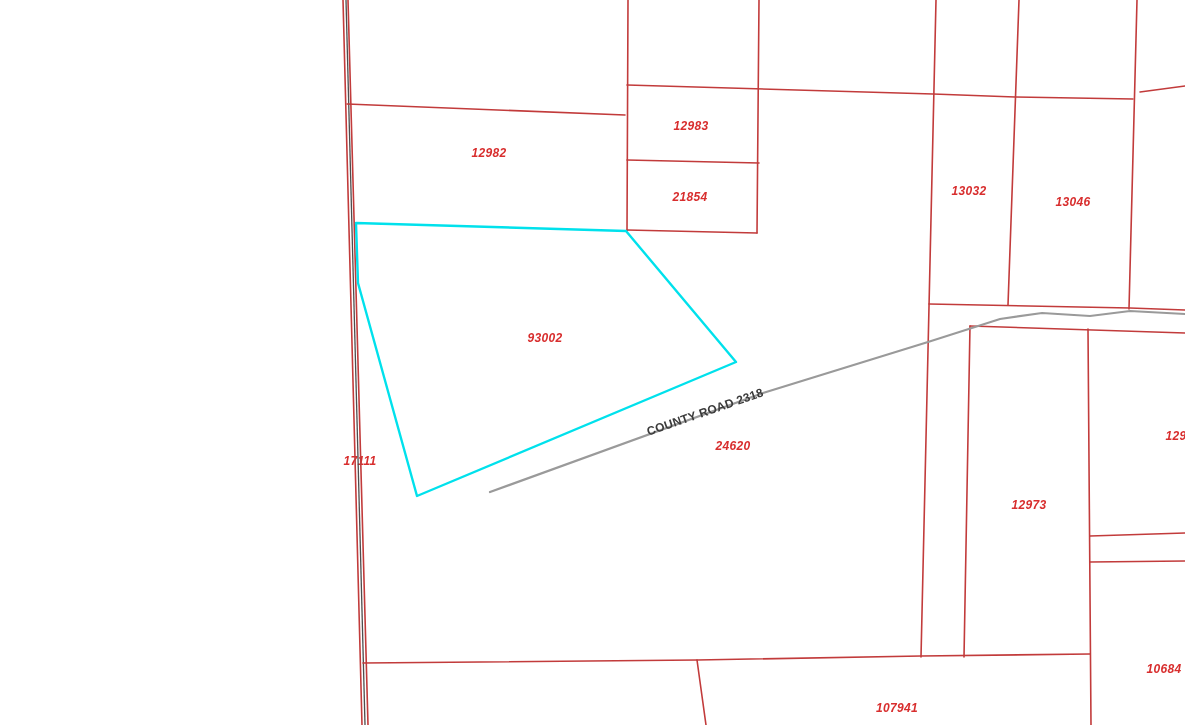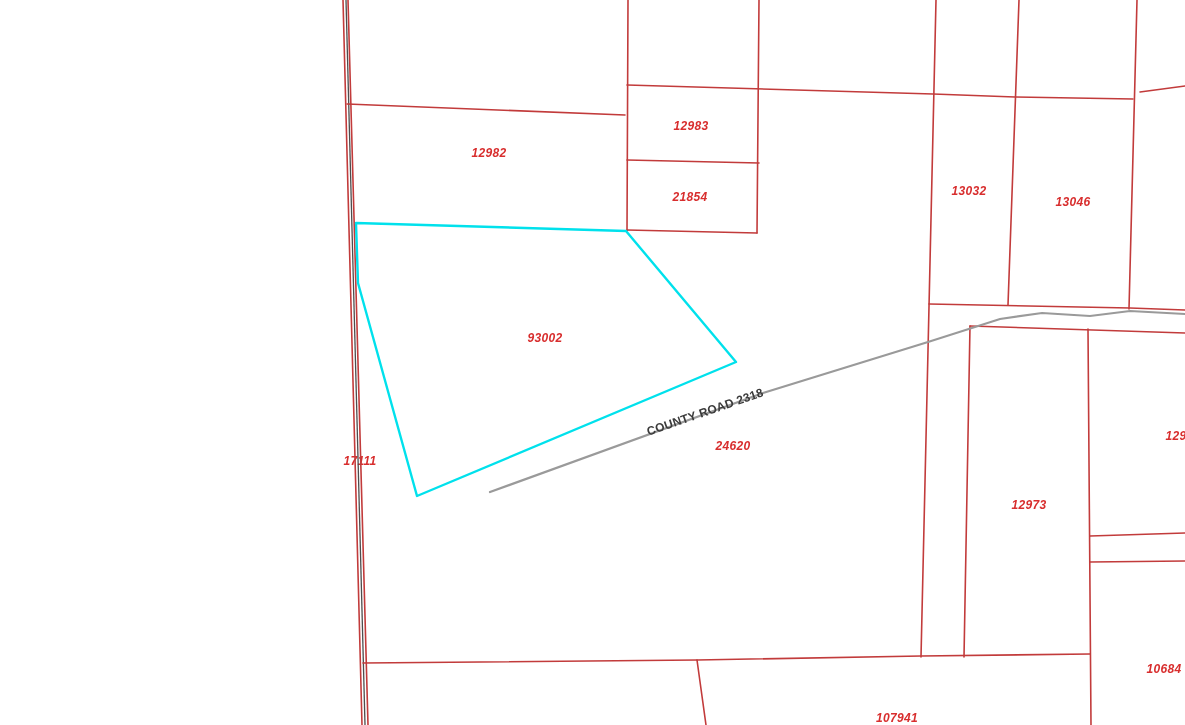--- a/index.html
+++ b/index.html
@@ -37,21 +37,21 @@
       <div class="plabel" style="left: 691px; top: 126px;">12983</div>
       <div class="plabel" style="left: 690px; top: 197px;">21854</div>
       <div class="plabel" style="left: 969px; top: 191px;">13032</div>
       <div class="plabel" style="left: 1073px; top: 202px;">13046</div>
       <div class="plabel" style="left: 545px; top: 338px; text-align: right;">93002</div>
       <div class="plabel" style="left: 360px; top: 461px;">17111</div>
       <div class="plabel" style="left: 733px; top: 446px;">24620</div>
       <div class="plabel" style="left: 1029px; top: 477px; margin-top: 28px;">12973</div>
       <div class="plabel" style="left: 1176px; top: 436px;">129</div>
       <div class="plabel" style="left: 1164px; top: 669px;">10684</div>
-      <div class="plabel" style="left: 897px; top: 708px; margin-top: 10px;">107941</div>
+      <div class="plabel" style="left: 897px; top: 708px;">107941</div>
     </div>
 
   <svg class="lines" width="1185" height="725" viewBox="0 0 1185 725">
 
     <line class="dark" x1="346" y1="0" x2="365" y2="725"></line>
 
     <g>
       <line class="pline" x1="343" y1="0" x2="362" y2="725"></line>
       <line class="pline" x1="348" y1="0" x2="368" y2="725"></line>
       <line class="pline" x1="347" y1="104" x2="625" y2="115"></line>

